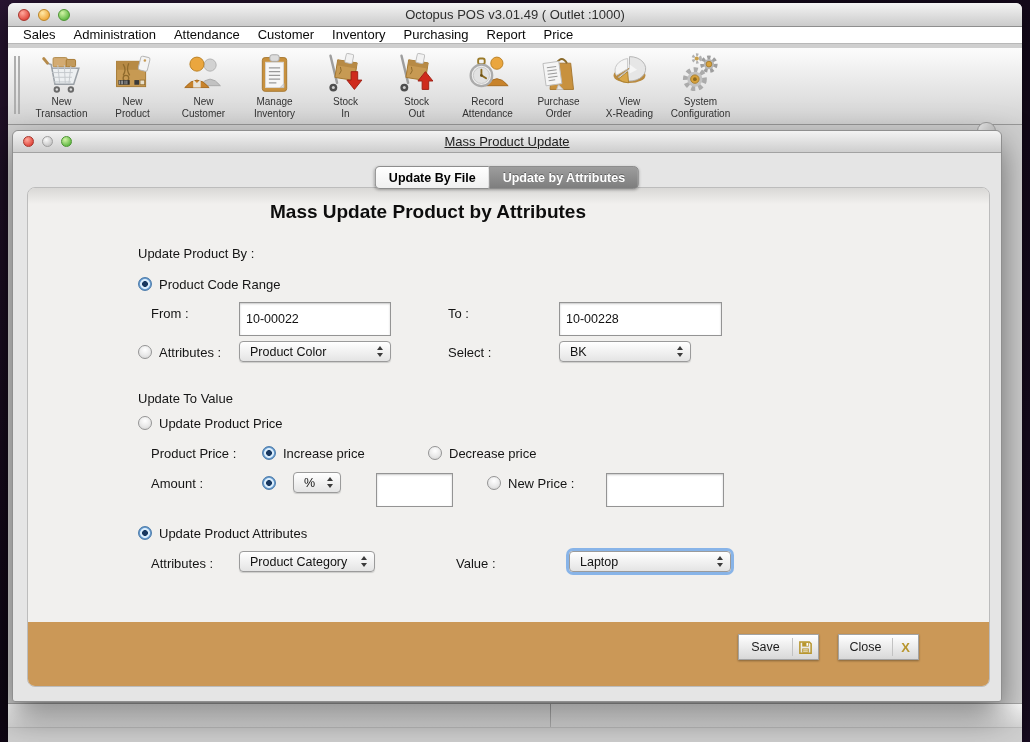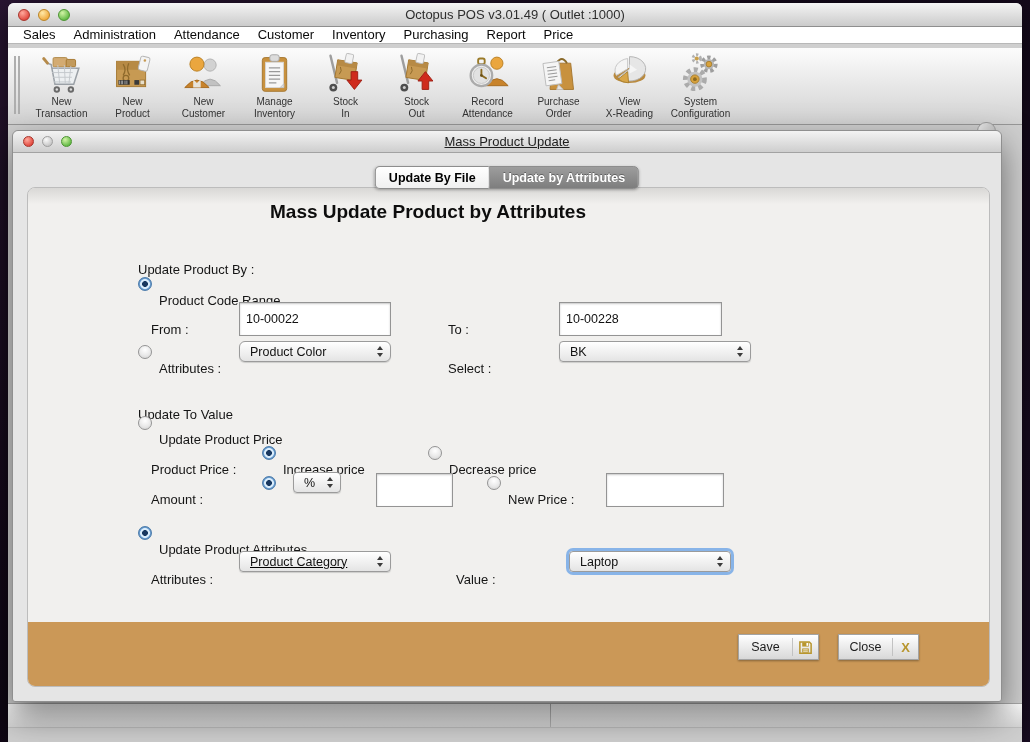--- a/index.html
+++ b/index.html
@@ -62,21 +62,21 @@
 
   .panel { position:absolute; left:14px; top:56px; width:963px; height:500px;
     background:#f1f0ee; border:1px solid #bcbcbc; border-radius:8px; overflow:hidden; }
   .panel::before { content:""; position:absolute; left:0; right:0; top:0; height:16px;
     background:linear-gradient(#d9d8d6,rgba(217,216,214,0)); }
   .dlg-footer { position:absolute; left:0; right:0; bottom:0; height:64px; background:#cb9857; }
 
   .dlg-heading { position:absolute; top:70px; left:0; width:830px; text-align:center;
     font-size:19px; font-weight:bold; color:#0d0d0d; }
 
-  .flabel { position:absolute; font-size:13px; color:#151515; white-space:nowrap;margin-top:16px; }
+  .flabel { position:absolute; font-size:13px; color:#151515; white-space:nowrap; }
 
   .radio { position:absolute; width:14px; height:14px; border-radius:50%;
     background:radial-gradient(circle at 50% 32%,#ffffff,#e9e9e9 55%,#cfcfcf);
     border:1px solid #949494; }
   .radio.checked { background:radial-gradient(circle,#17375f 0 2.6px,#d9ecfb 3.2px 4.6px,#74a7da 5.2px,#3f6f9e 7px);
     border:1px solid #4c7cab; }
 
   .tinput { position:absolute; height:21px; background:#fff; border:1px solid #949494;
     box-shadow:inset 0 1px 2px rgba(0,0,0,.22); font-family:"Liberation Sans",sans-serif;
     font-size:12.5px; color:#111; padding:16px 6px; outline:none; }
@@ -313,29 +313,29 @@
     <span class="radio checked" style="left:125px; top:146px;"></span>
     <div class="flabel" style="left:146px; top:146px;">Product Code Range</div>
 
     <div class="flabel" style="left:138px; top:175px;">From :</div>
     <input class="tinput" style="left: 226px; top: 171px; width: 152px;" value="10-00022">
     <div class="flabel" style="left:435px; top:175px;">To :</div>
     <input class="tinput" style="left: 546px; top: 171px; width: 163px;" value="10-00228">
 
     <span class="radio" style="left:125px; top:214px;"></span>
     <div class="flabel" style="left:146px; top:214px;">Attributes :</div>
-    <div class="dropdown" style="left:226px; top:210px; width:152px;border-radius:6px;">
+    <div class="dropdown" style="left:226px; top:210px; width:152px;">
       <span class="dd-label">Product Color</span>
       <span class="dd-arrows">
           <i class="up"></i>
           <i class="down"></i>
         </span>
     </div>
     <div class="flabel" style="left:435px; top:214px;">Select :</div>
-    <div class="dropdown" style="left:546px; top:210px; width:192px;">
+    <div class="dropdown" style="left:546px; top:210px; width:132px;">
       <span class="dd-label">BK</span>
       <span class="dd-arrows">
           <i class="up"></i>
           <i class="down"></i>
         </span>
     </div>
 
     <div class="flabel" style="left:125px; top:260px;">Update To Value</div>
 
     <span class="radio" style="left:125px; top:285px;"></span>
@@ -358,21 +358,21 @@
     </div>
     <input class="tinput" style="left: 363px; top: 342px; width: 77px;" value="">
     <span class="radio" style="left:474px; top:345px;"></span>
     <div class="flabel" style="left:495px; top:345px;">New Price :</div>
     <input class="tinput" style="left: 593px; top: 342px; width: 118px;" value="">
 
     <span class="radio checked" style="left:125px; top:395px;"></span>
     <div class="flabel" style="left:146px; top:395px;">Update Product Attributes</div>
 
     <div class="flabel" style="left:138px; top:425px;">Attributes :</div>
-    <div class="dropdown" style="left:226px; top:420px; width:152px;text-decoration:underline;">
+    <div class="dropdown" style="left:226px; top:420px; width:136px;">
       <span class="dd-label">Product Category</span>
       <span class="dd-arrows">
           <i class="up"></i>
           <i class="down"></i>
         </span>
     </div>
     <div class="flabel" style="left:443px; top:425px;">Value :</div>
     <div class="dropdown focused" style="left:556px; top:420px; width:162px;">
       <span class="dd-label">Laptop</span>
       <span class="dd-arrows">

